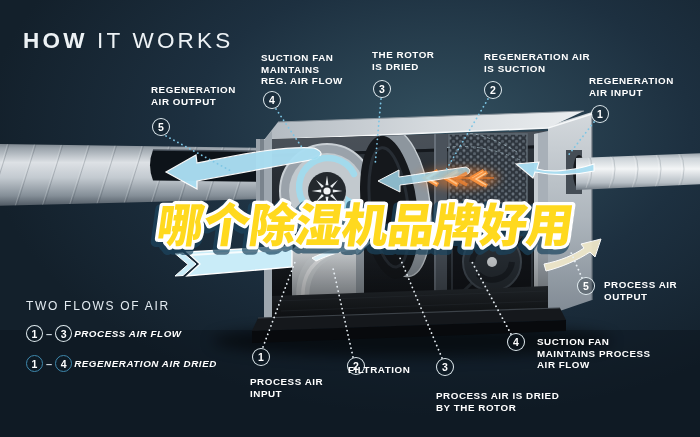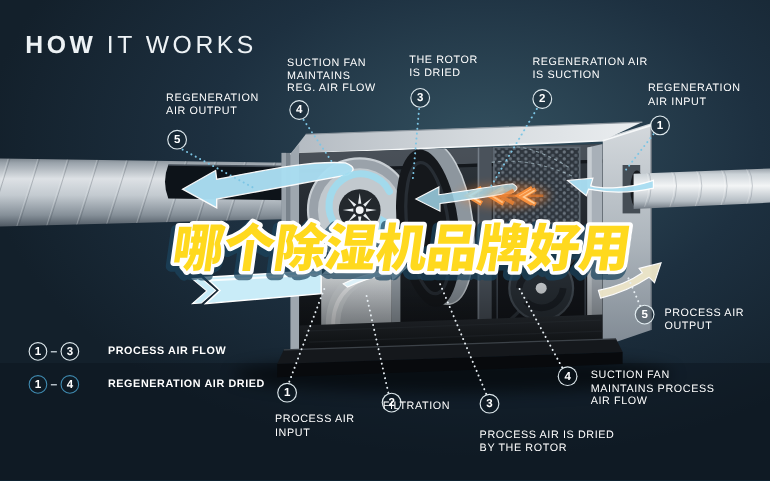--- a/index.html
+++ b/index.html
@@ -27,30 +27,30 @@
     position:absolute; width:18px; height:18px; border-radius:50%;
     border:1.6px solid rgba(233,243,248,0.95);
     background:rgba(13,26,36,0.3);
     color:#ffffff; font-size:10.5px; font-weight:700;
     display:flex; align-items:center; justify-content:center;
     transform:translate(-50%,-50%);
     z-index:12; box-sizing:border-box;
   }
   .co .lbl {
     position:absolute; z-index:12;
-    color:#ffffff; font-size:9.8px; font-weight:400; letter-spacing:0.55px;
+    color:#ffffff; font-size:9.8px; font-weight:700; letter-spacing:0.55px;
     line-height:11.6px; white-space:pre-line;
   }
 
   #legend { position:absolute; left:26px; top:299px; z-index:10; color:#fff; }
   #legend .lg-title { font-size:12px; font-weight:400; letter-spacing:1.7px; color:#e3ebf1; }
   .lg-row { position:relative; margin-top:11px; height:19px; display:flex; align-items:center; }
   .lg-row .lgd-badge { position:static; transform:none; width:17px; height:17px; flex:0 0 auto; }
   .lg-row .dash { color:#cfd9e0; font-size:11px; margin:0 3px; font-weight:700; }
-  .lg-row .lg-label { margin-left:26px; font-size:9.8px; font-weight:700; letter-spacing:0.55px; color:#ffffff; }
+  .lg-row .lg-label { margin-left:2px; font-size:9.8px; font-weight:700; letter-spacing:0.55px; color:#ffffff;font-style:italic; }
   .lg-row.regeneration .lgd-badge { border-color:#3f89ae; }
 </style>
 </head>
 <body>
 
 <div id="stage">
 
 <svg id="scene" viewBox="0 0 700 437" width="700" height="437" aria-hidden="true">
   <defs>
     <radialGradient id="bgGlow" cx="0.63" cy="0.30" r="0.65">
@@ -368,20 +368,21 @@
 MAINTAINS PROCESS
 AIR FLOW</div>
   </div>
   <div class="co">
     <span class="badge" style="left:586px;top:286px">5</span>
     <div class="lbl" style="left:604px;top:279px">PROCESS AIR
 OUTPUT</div>
   </div>
 
   <div id="legend">
+    <div class="lg-title">TWO FLOWS OF AIR</div>
     <div class="lg-row process">
       <span class="lgd-badge">1</span>
       <span class="dash">–</span>
       <span class="lgd-badge">3</span>
       <span class="lg-label">PROCESS AIR FLOW</span>
     </div>
     <div class="lg-row regeneration">
       <span class="lgd-badge">1</span>
       <span class="dash">–</span>
       <span class="lgd-badge">4</span>

